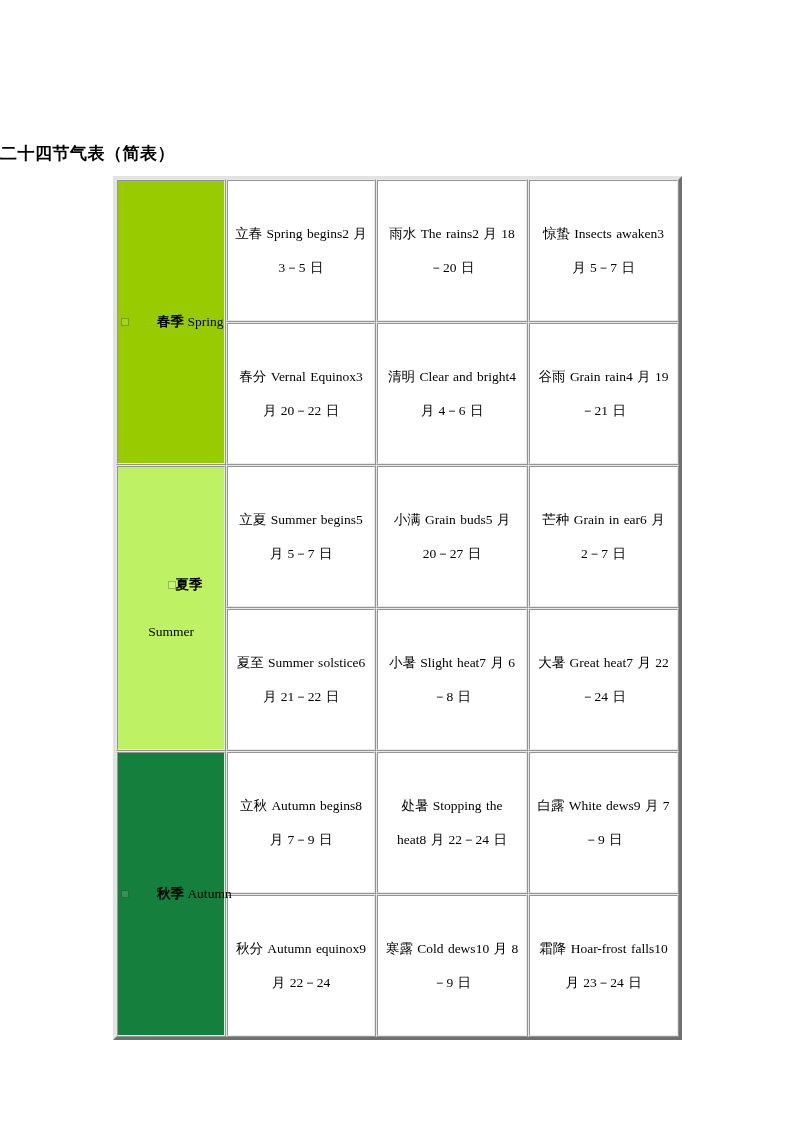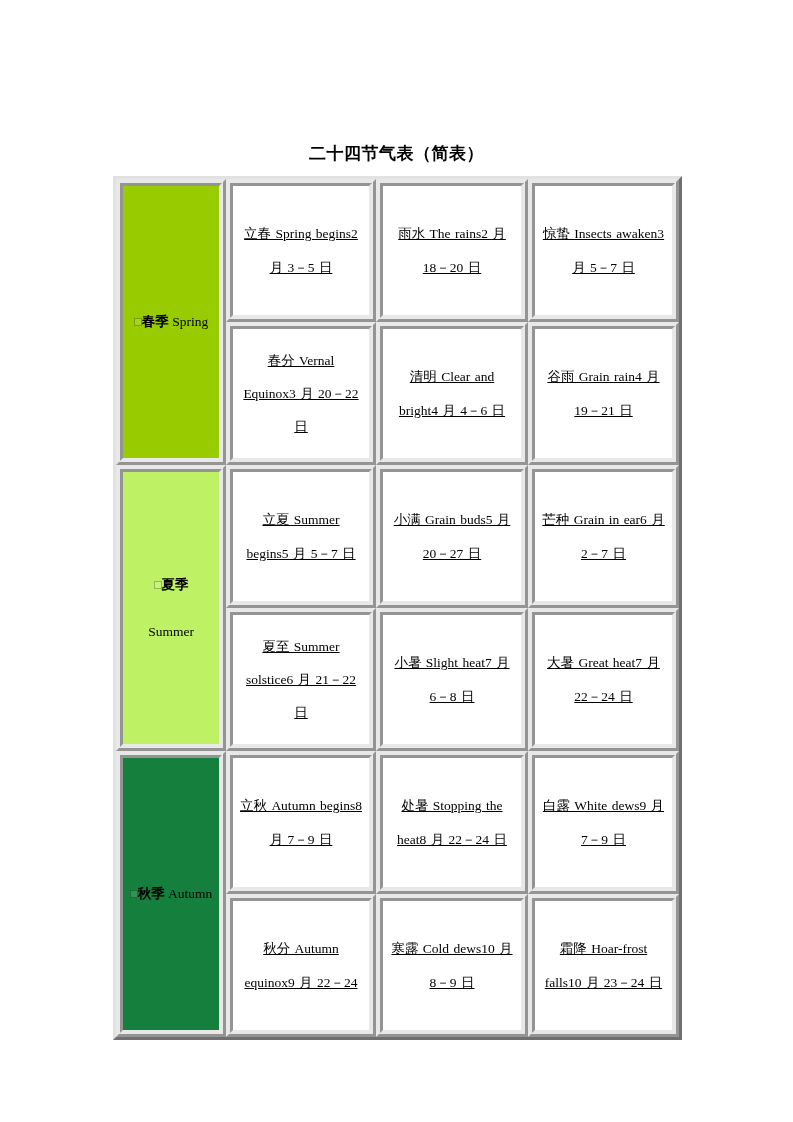--- a/index.html
+++ b/index.html
@@ -20,21 +20,20 @@
     width: 793px;
     height: 1122px;
     box-sizing: border-box;
   }
 
   .doc-title {
     position: absolute;
     left: 0;
     top: 142px;
     width: 793px;
-    text-align: center;
     font-size: 17px;
     font-weight: bold;
     letter-spacing: 0.5px;
     font-family: "DejaVu Serif", "Liberation Serif", serif;
   }
 
   .season-table {
     position: absolute;
     left: 113px;
     top: 176px;
@@ -43,27 +42,26 @@
     border-spacing: 0;
     table-layout: fixed;
     background: #ffffff;
     border: 3px solid #d0d0d0;
     border-style: outset;
     border-color: #e2e2e2 #c4c4c4 #c4c4c4 #e2e2e2;
     box-sizing: border-box;
   }
 
   .season-table td {
-    border: 7px solid #701a75;
+    border: 2px solid #701a75;
     border-style: ridge;
     border-color: #e8e8e8;
     padding: 0;
     vertical-align: middle;
     box-sizing: border-box;
-    text-decoration: underline;
   }
 
   td.season-cell {
     width: 110px;
     text-align: center;
     vertical-align: middle;
     font-size: 13.5px;
     line-height: 2.45;
     padding: 2px 3px;
     border-style: ridge;
@@ -81,20 +79,21 @@
   td.col-b { width: 152px; }
   td.col-c { width: 151px; text-align: center; }
 
   .season-label {
     display: inline-block;
     white-space: nowrap;
   }
   .season-label .cn {
     font-weight: bold;
     font-family: "DejaVu Serif", "Liberation Serif", serif;
+    padding-left: 28px;
   }
   .season-label .en {
     font-family: "Liberation Serif", "DejaVu Serif", serif;
   }
   .season-label.stacked .cn { display: block; }
   .season-label.stacked .en { display: block; margin-top: 14px; }
 
   .bullet-mark {
     display: inline-block;
     width: 7px;

